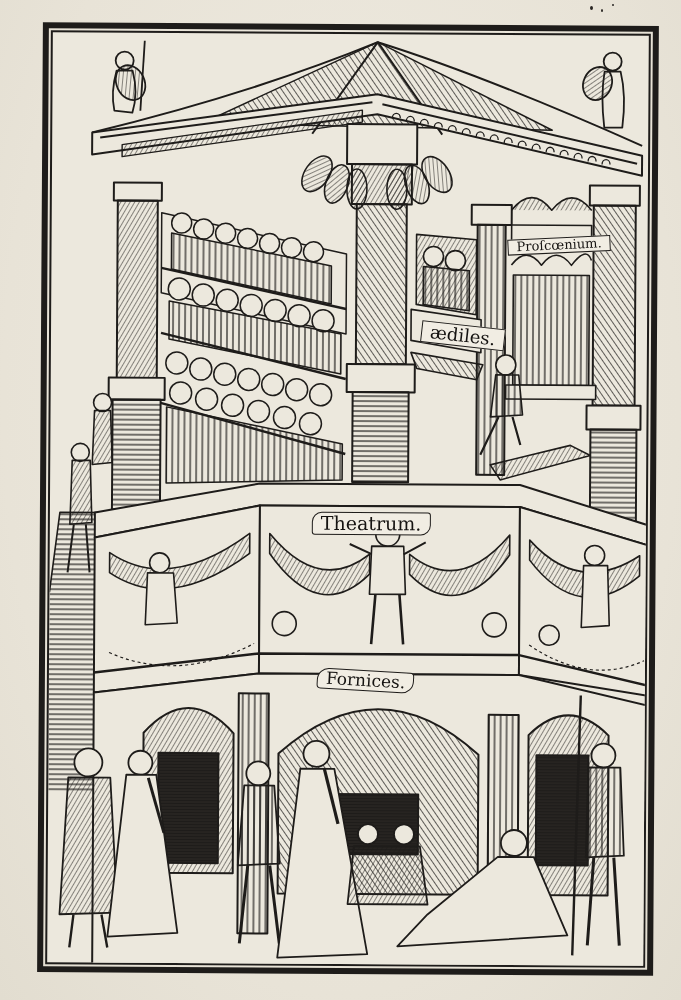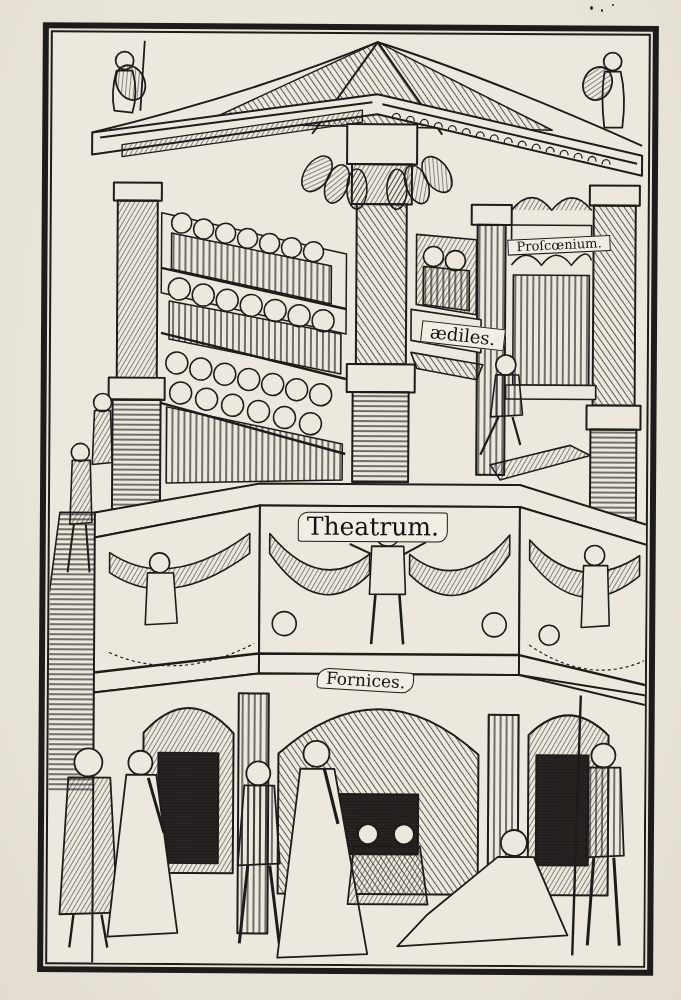--- a/index.html
+++ b/index.html
@@ -24,21 +24,21 @@
     background: #ece8dd;
     transform: rotate(0.35deg);
     overflow: hidden;
   }
   svg.art { position: absolute; left: 0; top: 0; width: 600px; height: 934px; }
   .label {
     position: absolute; font-family: "DejaVu Serif", serif; color: #151311;
     background: #f1ede3; border: 1.5px solid #1e1c1a; padding: 0 8px;
     white-space: nowrap; line-height: 1.1;
   }
-  .lbl-theatrum { left: 248px; top: 478px; font-size: 25px; border-radius: 10px 3px 10px 3px; }
+  .lbl-theatrum { left: 262px; top: 478px; font-size: 19px; border-radius: 10px 3px 10px 3px; }
   .lbl-proscaenium { left: 456px; top: 202px; font-size: 13px; transform: rotate(-3deg); }
   .lbl-aediles { left: 370px; top: 290px; font-size: 18px; transform: rotate(6deg); }
   .lbl-fornices { left: 268px; top: 636px; font-size: 17px; border-radius: 12px 4px 12px 4px; transform: rotate(3deg); }
   .speck { position: absolute; background: #2a2724; border-radius: 50%; }
 </style>
 </head>
 <body>
 
 <div class="page">
   <span class="speck" style="left:590px;top:6px;width:3px;height:4px;"></span>

